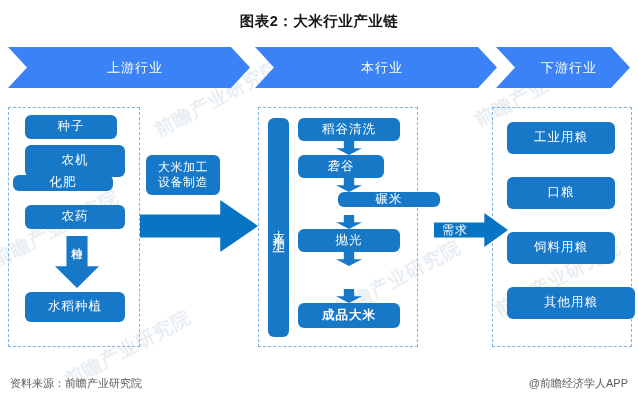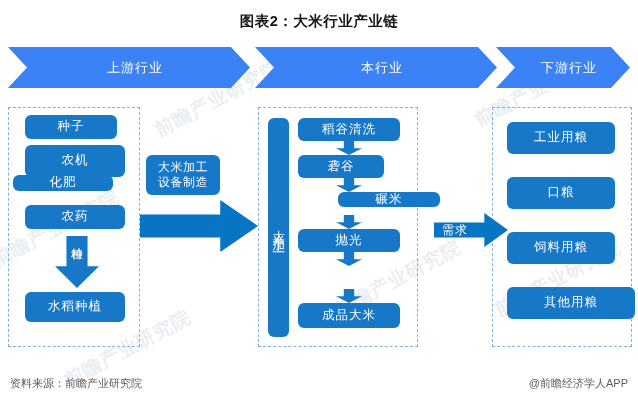--- a/index.html
+++ b/index.html
@@ -225,21 +225,21 @@
   <div class="darrow" style="left:336px;top:178px;width:26px;height:14px;"></div>
 
   <div class="pbox" style="left:297px;top:192px;width:102px;height:15px;margin-left:41px;">碾米</div>
   <div class="darrow" style="left:336px;top:215px;width:26px;height:14px;"></div>
 
   <div class="pbox" style="left:298px;top:229px;width:102px;height:23px;">抛光</div>
   <div class="darrow" style="left:336px;top:252px;width:26px;height:14px;"></div>
 
   <div class="darrow" style="left:336px;top:289px;width:26px;height:14px;"></div>
 
-  <div class="pbox" style="left:298px;top:303px;width:102px;height:25px;">成品大米</div>
+  <div class="pbox" style="left:298px;top:303px;width:102px;height:25px;font-weight:bold;">成品大米</div>
 
   <div class="rarrow-wrap" style="left:434px;top:213px;width:74px;height:34px;">
     <div class="rarrow"></div>
     <div class="alab">需求</div>
   </div>
 
   <div class="dashbox" style="left:492px;top:107px;width:138px;height:238px;"></div>
 
   <div class="pbox" style="left:507px;top:122px;width:108px;height:32px;">工业用粮</div>
   <div class="pbox" style="left:507px;top:177px;width:108px;height:32px;">口粮</div>

